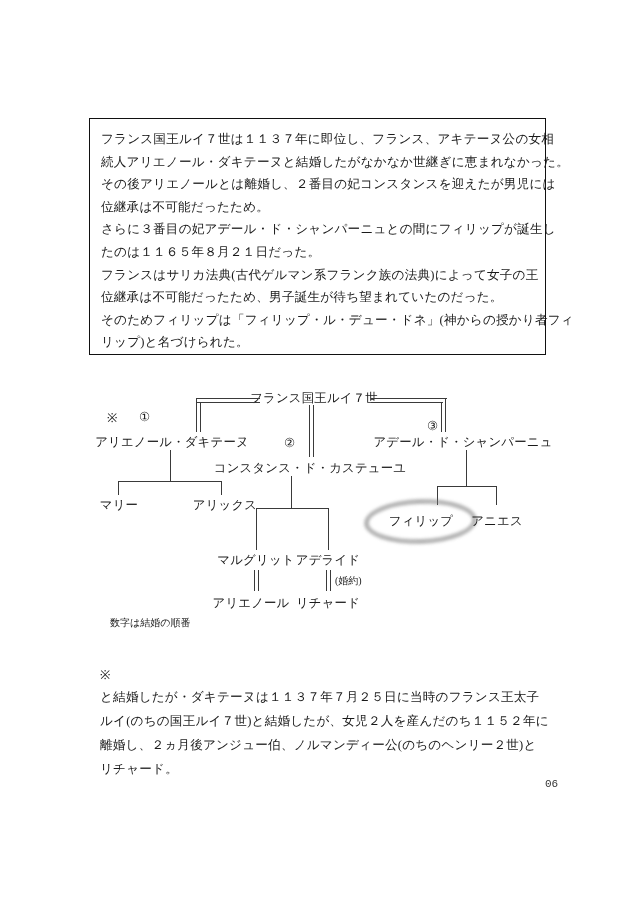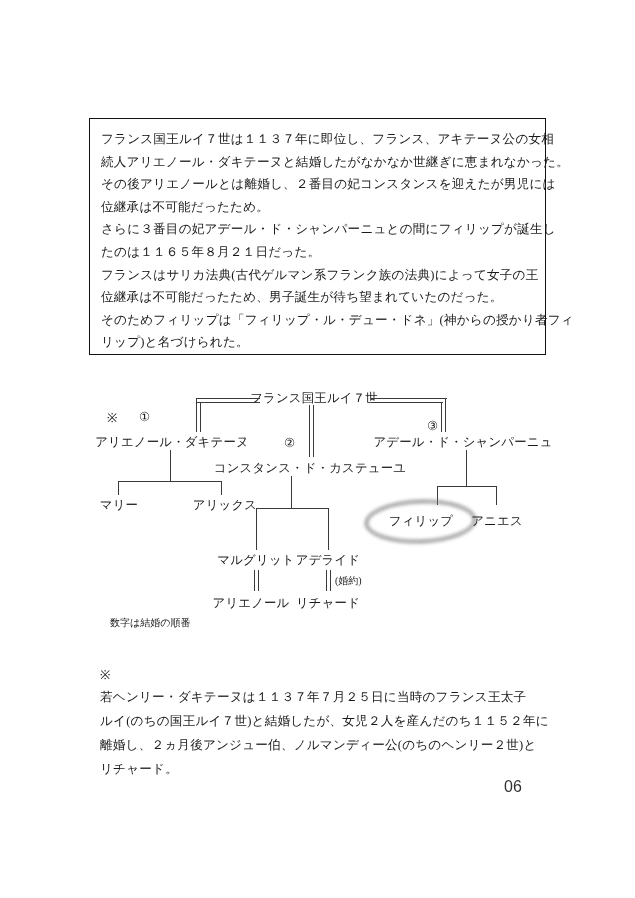--- a/index.html
+++ b/index.html
@@ -112,24 +112,24 @@
   }
   .footnote-line {
     font-size: 12.6px;
     line-height: 24px;
     letter-spacing: 0.2px;
     white-space: nowrap;
   }
 
   .page-number {
     position: absolute;
-    left: 504px;
+    left: 545px;
     top: 778px;
-    font-size: 16px;
-    font-family: Liberation Sans, sans-serif;
+    font-size: 11px;
+    font-family: Liberation Mono, monospace;
     color: #333333;
   }
 </style>
 </head>
 <body>
 
 <div class="page">
 
   <div class="intro-box">
     <div class="intro-line">フランス国王ルイ７世は１１３７年に即位し、フランス、アキテーヌ公の女相</div>
@@ -206,21 +206,21 @@
     <div class="pencil-ellipse"></div>
 
     <div class="node" style="left:421px; top:514px;">フィリップ</div>
     <div class="node" style="left:497px; top:514px;">アニエス</div>
 
     <div class="caption" style="left:110px; top:616px;">数字は結婚の順番</div>
   </div>
 
   <div class="footnote">
     <div class="footnote-mark">※</div>
-    <div class="footnote-line">若ヘンリー・ダキテーヌは１１３７年７月２５日に当時のフランス王太子</div>
+    <div class="footnote-line">と結婚したが・ダキテーヌは１１３７年７月２５日に当時のフランス王太子</div>
     <div class="footnote-line">ルイ(のちの国王ルイ７世)と結婚したが、女児２人を産んだのち１１５２年に</div>
     <div class="footnote-line">離婚し、２ヵ月後アンジュー伯、ノルマンディー公(のちのヘンリー２世)と</div>
     <div class="footnote-line">リチャード。</div>
   </div>
 
   <div class="page-number">06</div>
 
 </div>
 
 </body></html>

